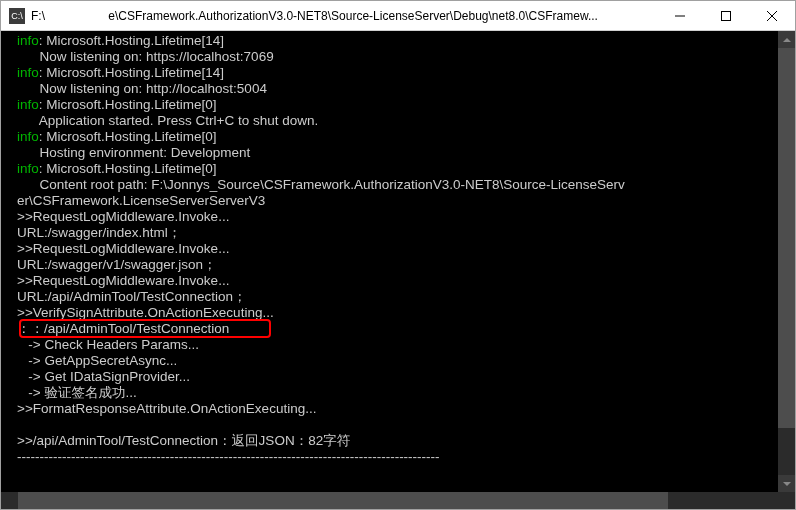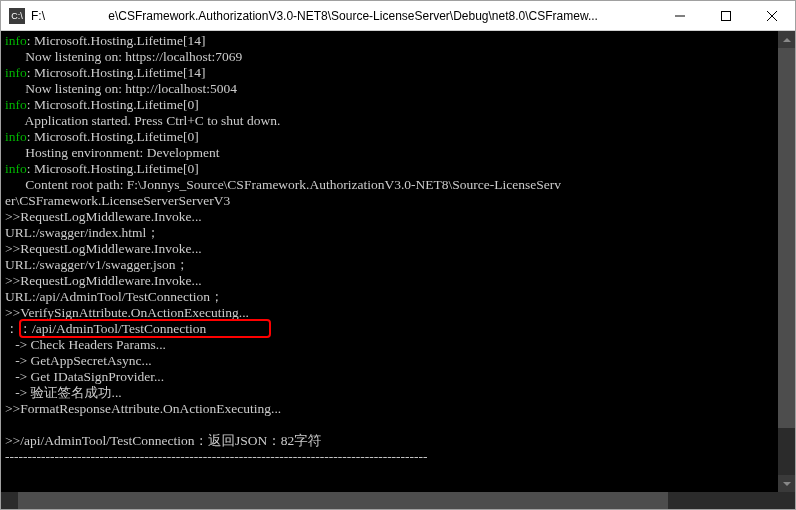--- a/index.html
+++ b/index.html
@@ -66,24 +66,24 @@
       stroke: #000;
       stroke-width: 1;
       fill: none;
     }
     .console {
       flex: 1;
       background: #000;
       color: #ccc;
       font-size: 13.5px;
       line-height: 16px;
-      padding: 2px 4px;
+      padding: 2px 16px;
       overflow: hidden;
       white-space: pre;
-      font-family: Liberation Serif, serif;
+      font-family: Liberation Sans, sans-serif;
       position: relative;
     }
     .console .line {
       white-space: pre;
     }
     .info {
       color: #00b400;
     }
     .highlight-box {
       position: absolute;

